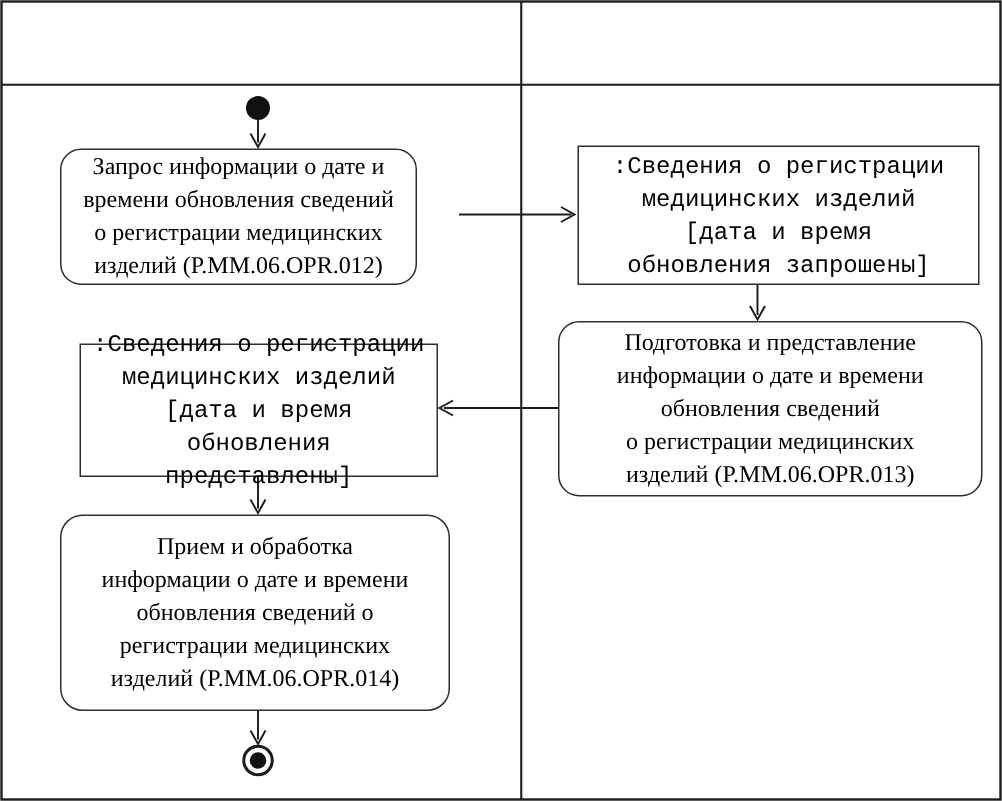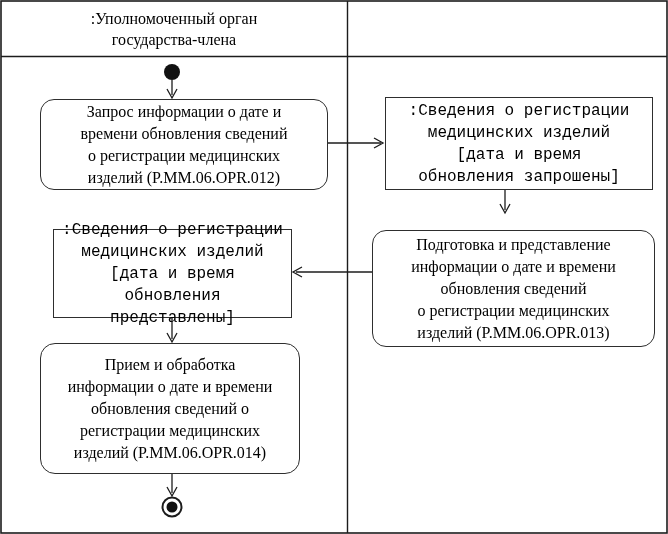--- a/index.html
+++ b/index.html
@@ -46,23 +46,23 @@
   }
   .action {
     border: 1.5px solid #2e2e2e;
     border-radius: 14px;
   }
   .object {
     border: 1.5px solid #2e2e2e;
     border-radius: 0;
     font-family: Liberation Mono, monospace;
   }
-  #n-action-012 { left: 40px;  top: 99px;  width: 288px; height: 91px;  }
+  #n-action-012 { left: 40px;  top: 99px;  width: 238px; height: 91px;  }
   #n-obj-req    { left: 385px; top: 97px;  width: 268px; height: 93px;  }
-  #n-action-013 { left: 372px; top: 214px; width: 283px; height: 117px; margin-top: 16px; }
+  #n-action-013 { left: 372px; top: 214px; width: 283px; height: 117px; }
   #n-obj-prov   { left: 53px;  top: 229px; width: 239px; height: 89px;  }
   #n-action-014 { left: 40px;  top: 343px; width: 260px; height: 131px; border-radius: 15px; }
 </style>
 </head>
 <body>
 
 <div class="canvas">
 
   <svg class="overlay" viewBox="0 0 668 534">
 
@@ -103,22 +103,20 @@
       <line x1="172" y1="474" x2="172" y2="493"></line>
       <polyline points="167,487 172,496 177,487"></polyline>
     </g>
 
     <g>
       <circle cx="172" cy="507" r="9.5" fill="none" stroke="#1c1c1c" stroke-width="2"></circle>
       <circle cx="172" cy="507" r="5.5" fill="#111111"></circle>
     </g>
   </svg>
 
-  <div class="lane-header left">:Уполномоченный орган
-государства-члена</div>
 
 
   <div class="node action" id="n-action-012">Запрос информации о дате и
 времени обновления сведений
 о регистрации медицинских
 изделий (P.MM.06.OPR.012)</div>
 
   <div class="node object" id="n-obj-req">:Сведения о регистрации
 медицинских изделий
 [дата и время

